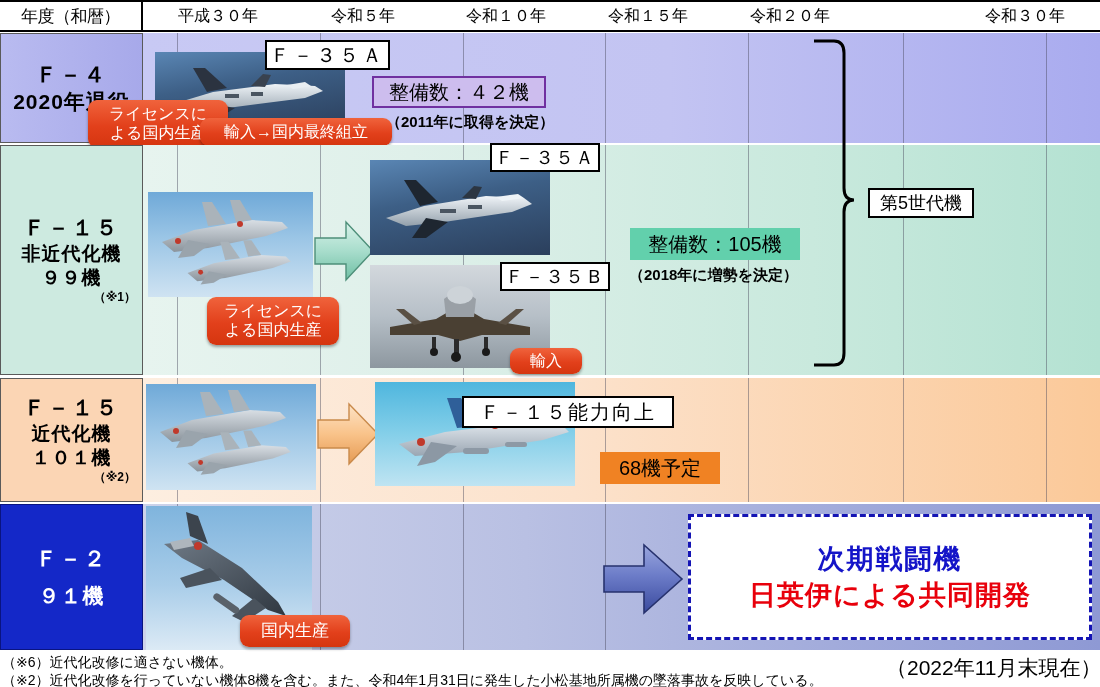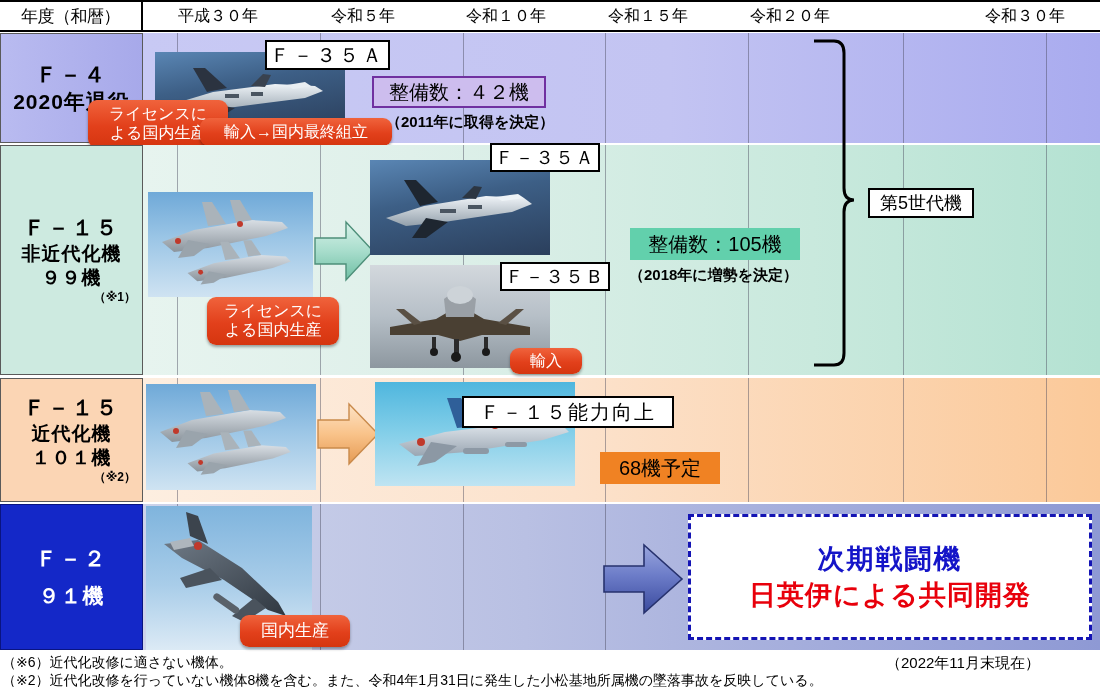--- a/index.html
+++ b/index.html
@@ -77,21 +77,21 @@
 
   
   .nextbox{position:absolute;background:#fff;border:3px dashed #1414b4;
         display:flex;flex-direction:column;align-items:center;justify-content:center;
         box-sizing:border-box;}
   .nb-l1{font-size:27px;font-weight:bold;color:#1414c8;letter-spacing:2px;}
   .nb-l2{font-size:27px;font-weight:bold;color:#e8000b;letter-spacing:1px;}
 
   
   .fn{position:absolute;font-size:14px;white-space:nowrap;}
-  .asof{position:absolute;font-size:15px;white-space:nowrap;}
+  .asof{position:absolute;font-size:21px;white-space:nowrap;}
 </style>
 </head>
 <body>
 
 <div class="canvas">
 
   <div class="hdr">
     <div class="hdr-label">年度（和暦）</div>
     <div class="hdr-years">
       <div class="yr" style="left:0px;width:150px;">平成３０年</div>

